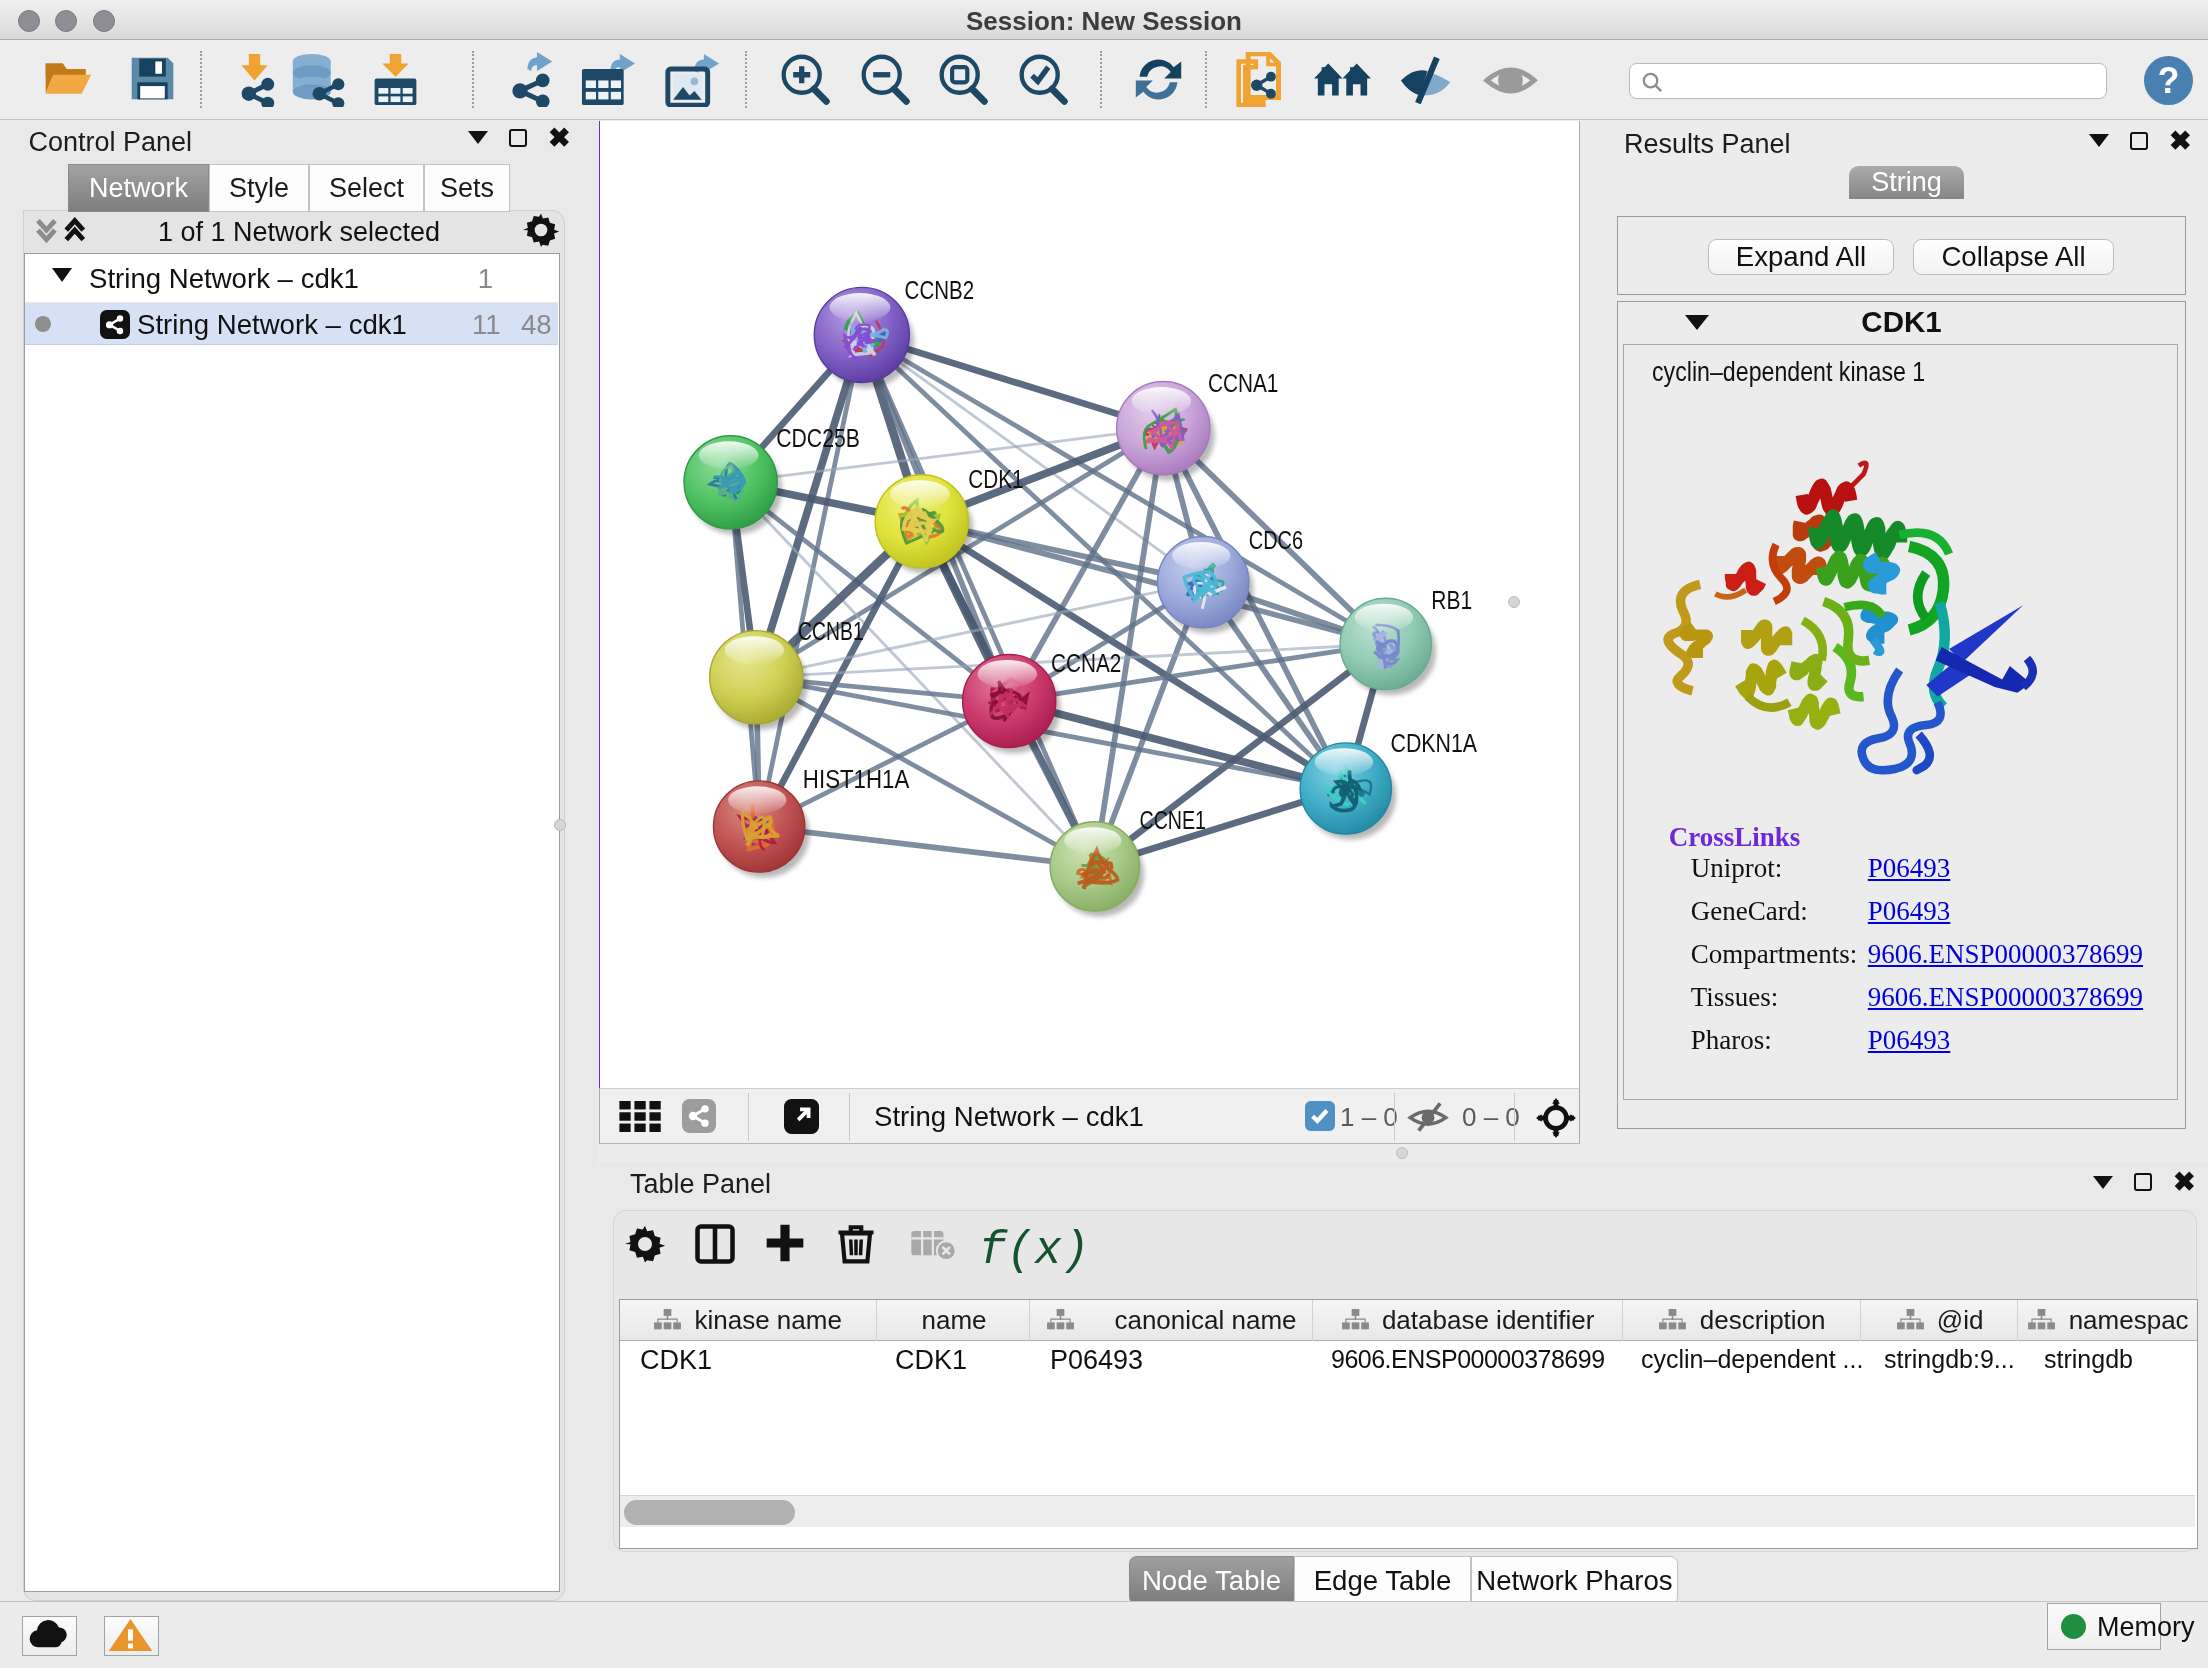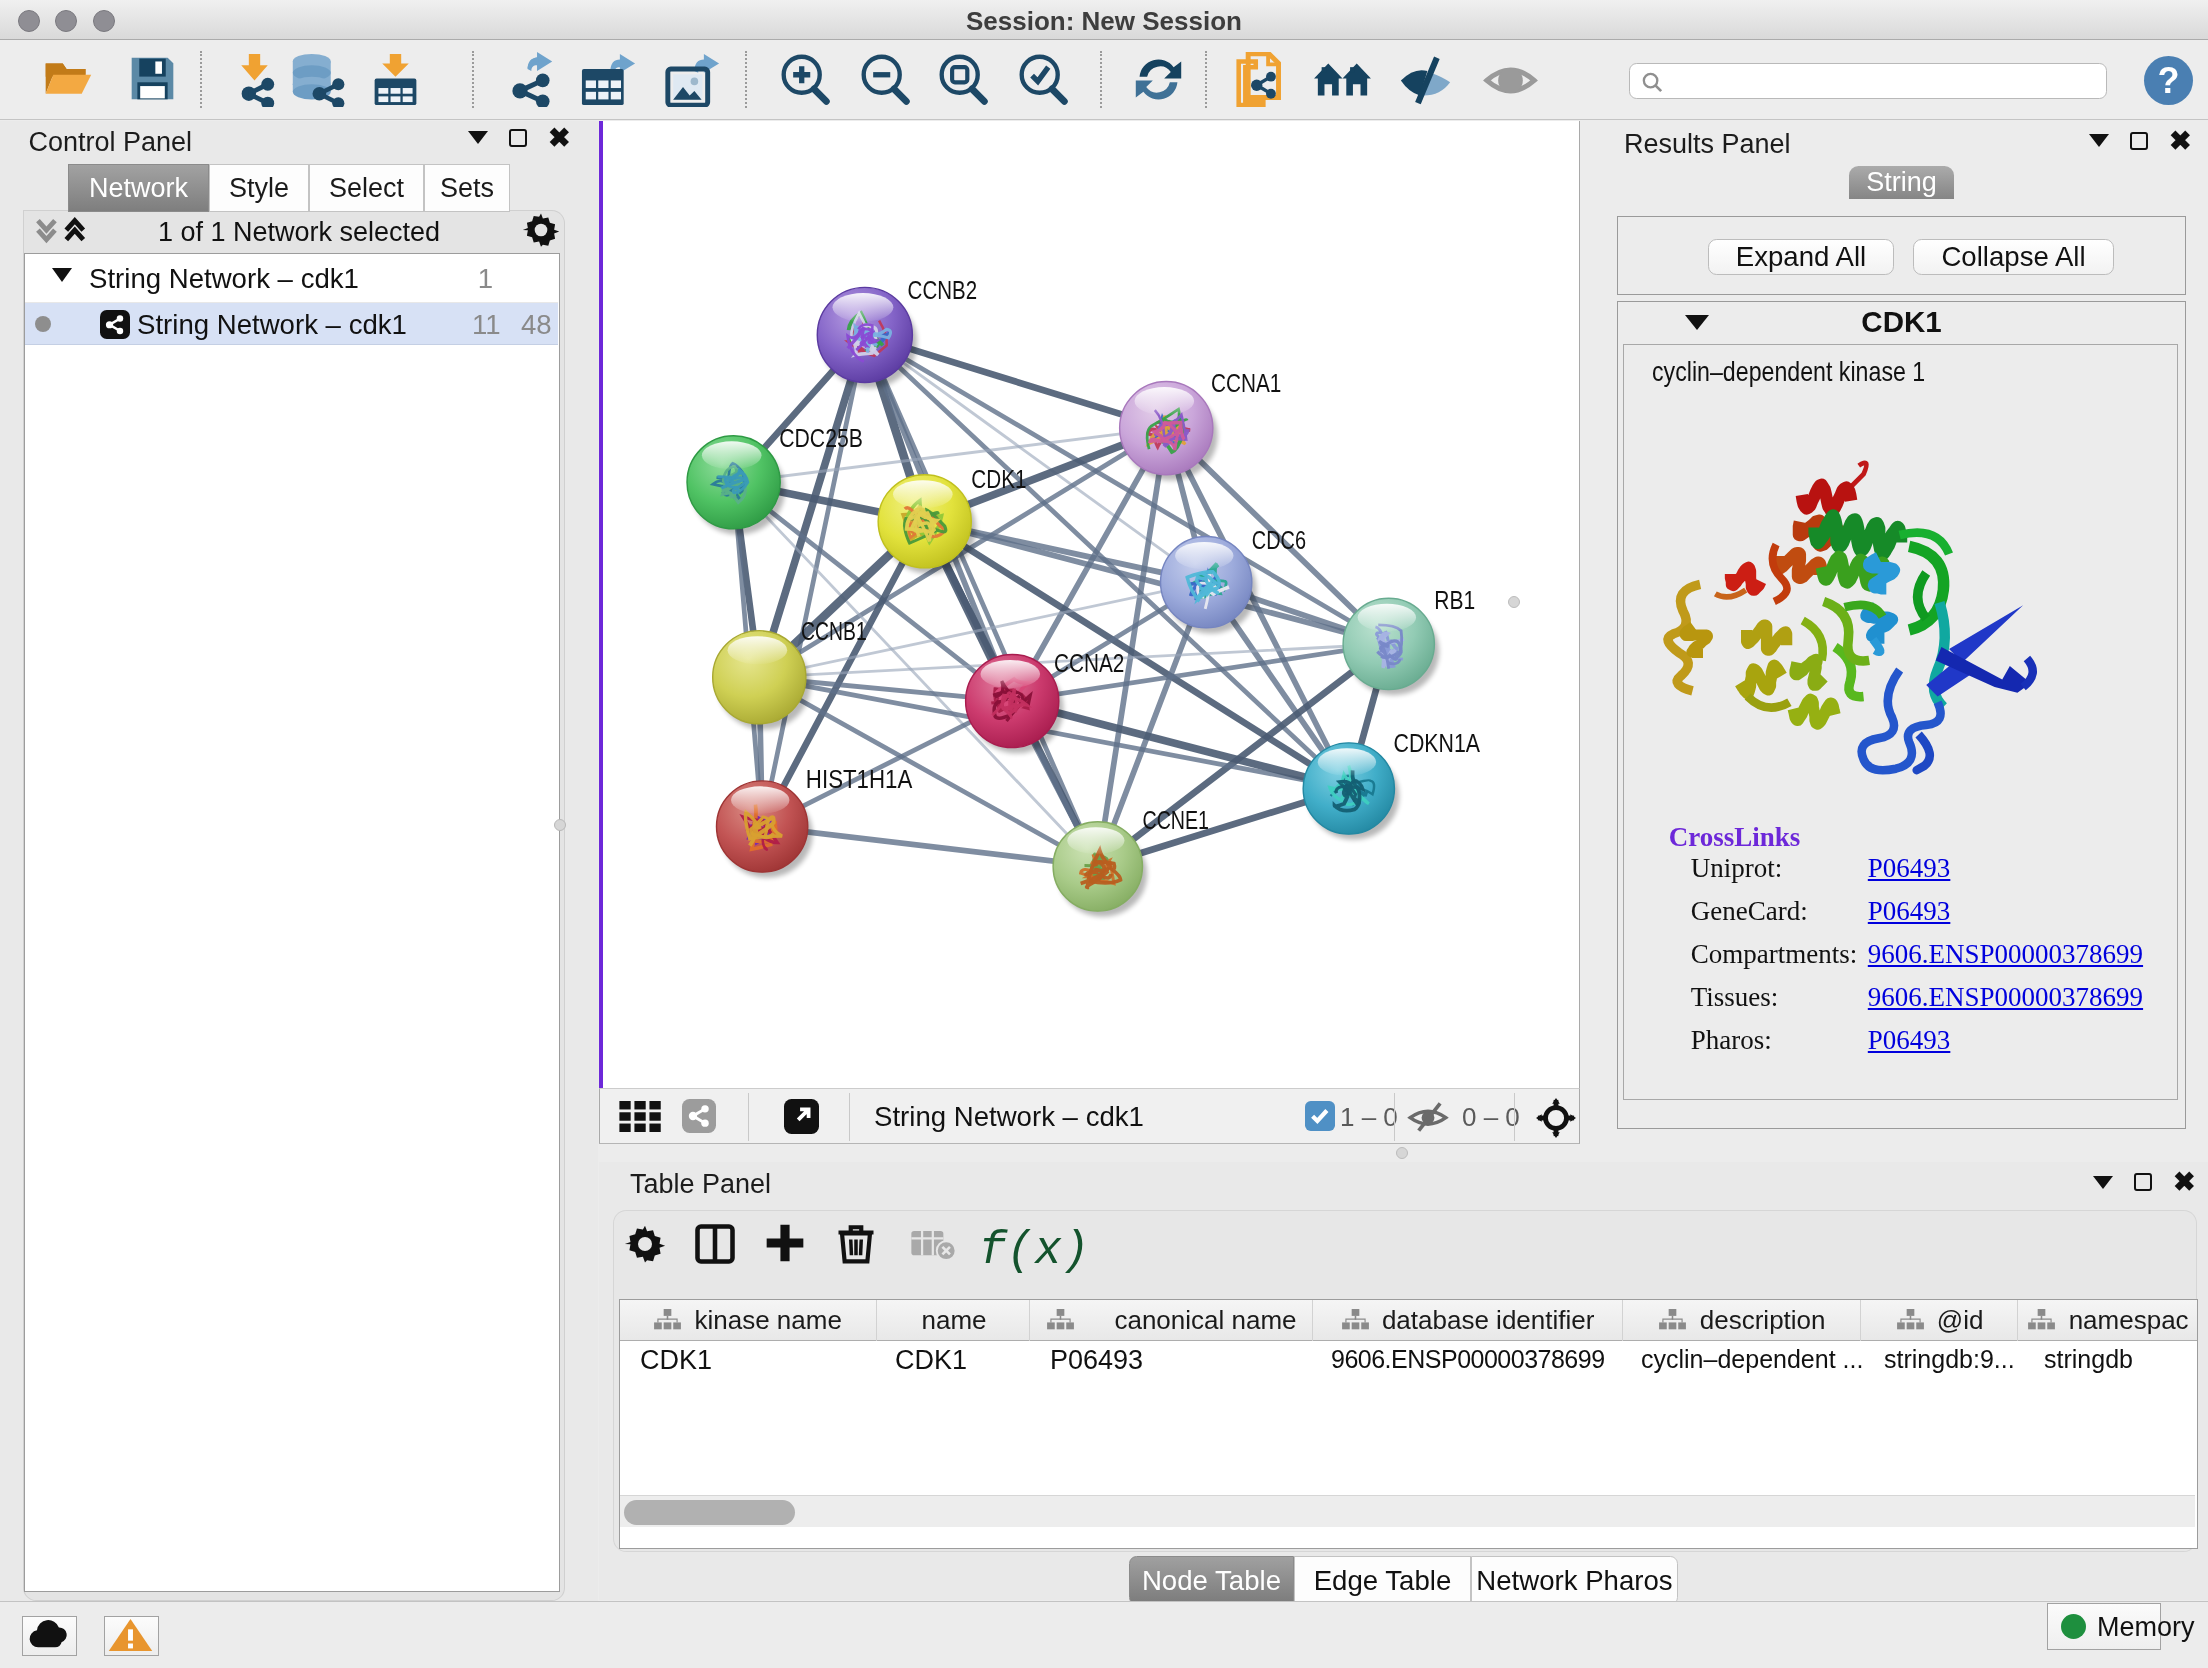--- a/index.html
+++ b/index.html
@@ -18,21 +18,21 @@
   
   #toolbar { left:0; top:40px; width:2208px; height:80px; background:#ededed;
     border-bottom:1px solid #c4c4c4; }
   .tsep { position:absolute; top:11.4px; height:57px; width:0;
     border-left:2.9px dotted #9b9b9b; }
   .ticon { position:absolute; top:12.4px; }
 
   
   #controlpanel { left:0; top:121px; width:598px; height:1480px; background:#e9e9e9; }
   #canvas { left:599px; top:121px; width:981px; height:967px; background:#ffffff;
-    border-left:4px solid #6d28d9; border-right:1px solid #a9a9a9;}
+    border-left:1px solid #6d28d9; border-right:1px solid #a9a9a9;}
   #netbar { left:599px; top:1088px; width:981px; height:56px; background:#f0f0f0;
     border-left:1px solid #a9a9a9; border-right:1px solid #a9a9a9;
     border-top:1px solid #cccccc; border-bottom:1px solid #b5b5b5; }
   #resultspanel { left:1580px; top:121px; width:629px; height:1025px; background:#ececec; }
   #tablepanel { left:599px; top:1162px; width:1609px; height:438px; background:#e9e9e9; }
   #statusbar { left:0; top:1601px; width:2208px; height:68px; background:#ececec;
     border-top:1px solid #c3c3c3; }
 
   .paneltitle { font-size:27px; color:#1c1c1c; }
   .winbtns { position:absolute; display:flex; align-items:center; gap:21px; }
@@ -744,21 +744,21 @@
     </svg>
   </div>
   <div class="abs" style="left:1396px;top:1147px;width:12.4px;height:12.4px;border-radius:50%;background:#d6d6d6;border:1px solid #bcbcbc;"></div>
   <div class="abs" id="resultspanel">
     <div class="paneltitle" style="position:absolute;left:44px;top:7.6px;">Results Panel</div>
     <div class="winbtns" style="left:509px;top:10.5px;">
       <div class="wb-tri"></div>
       <div class="wb-sq"></div>
       <div class="wb-x">✖</div>
     </div>
-    <div style="position:absolute;left:269px;top:45px;width:105px;height:33px;border-radius:9.5px 9.5px 0 0;
+    <div style="position:absolute;left:269px;top:45px;width:115px;height:33px;border-radius:9.5px 9.5px 0 0;
       background:linear-gradient(#ababab,#858585);color:#fff;font-size:27px;text-align:center;line-height:32px;">String</div>
     <div class="rbox" style="left:37px;top:95px;width:569px;height:79px;">
       <div class="btn" style="left:74px;top:22px;width:186px;height:36px;line-height:34px;margin-left:16px;">Expand All</div>
       <div class="btn" style="left:295px;top:22px;width:201px;height:36px;line-height:34px;">Collapse All</div>
     </div>
     <div class="rbox" style="left:37px;top:180px;width:569px;height:828px;">
       <div style="position:absolute;left:67px;top:13.3px;width:0;height:0;border-left:12.4px solid transparent;border-right:12.4px solid transparent;border-top:15px solid #111;"></div>
       <div style="position:absolute;left:0;top:2.9px;width:100%;text-align:center;font-size:29.5px;font-weight:bold;color:#111;">CDK1</div>
       <div style="position:absolute;left:4.8px;top:42px;width:555px;height:756px;border:1.9px solid #a8a8a8;background:#ececec;">
         <div style="position:absolute;left:28.5px;top:11.4px;font-size:27.6px;color:#111;transform:scaleX(0.84);transform-origin:0 50%;white-space:nowrap;">cyclin–dependent kinase 1</div>

